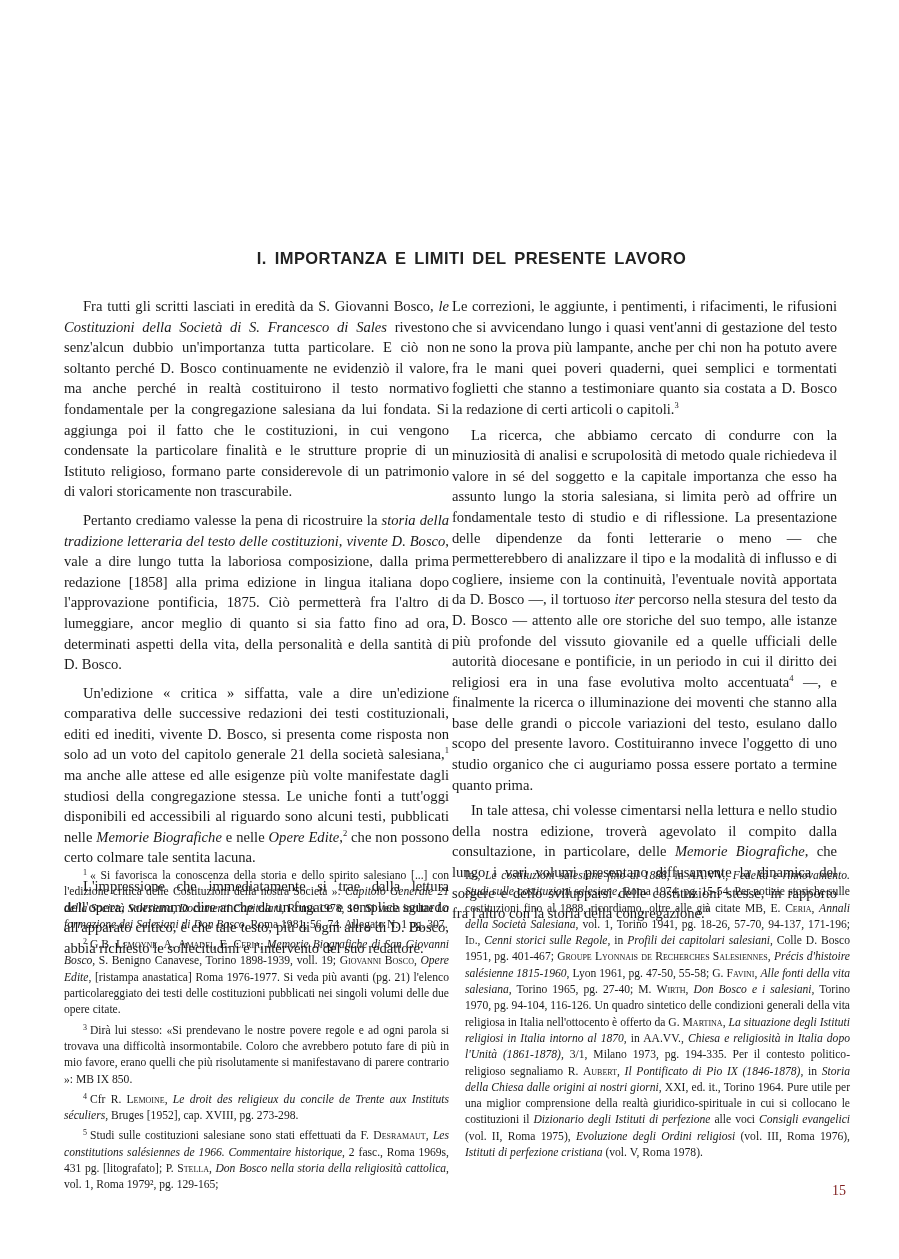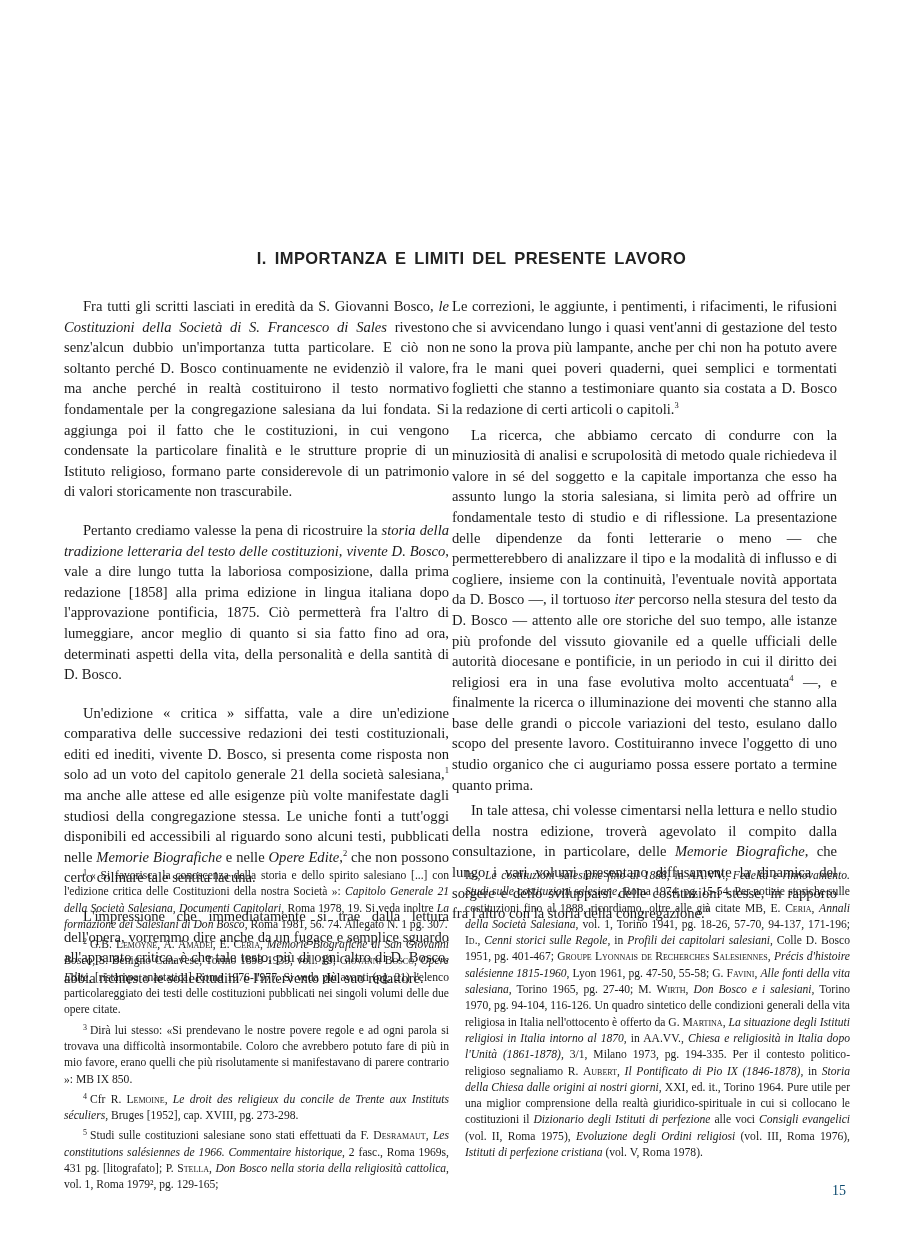--- a/index.html
+++ b/index.html
@@ -19,39 +19,39 @@
   .col {
     position: absolute; top: 296px; width: 385px;
     font-family: "Liberation Serif", "DejaVu Serif", serif;
     font-size: 14.6px; line-height: 20.6px; text-align: justify;
     hyphens: auto;
   }
   .col-left { left: 64px; }
   .col-right { left: 452px; }
   .col p { margin: 0; text-indent: 19px; }
   .col p.noindent { text-indent: 0; }
-  .col p + p { margin-top: 18px; }
+  .col p + p { margin-top: 8px; }
   .col .pb { margin-top: 5px; }
   i { font-style: italic; }
   sup { font-size: 8.5px; line-height: 0; vertical-align: 6px; }
   .fn-col {
     position: absolute; top: 868px; width: 385px;
     font-family: "Liberation Serif", "DejaVu Serif", serif;
     font-size: 11.6px; line-height: 16.3px; text-align: justify;
   }
   .fn-left { left: 64px; }
   .fn-right { left: 465px; }
   .fn { margin: 0 0 4px 0; text-indent: 19px; }
   .fn.cont { text-indent: 0; }
   .sc { font-variant: small-caps; }
   .fn-num { font-size: 8px; vertical-align: 4px; line-height: 0; margin-right: 3px; }
   .page-number {
     position: absolute; left: 832px; top: 1183px;
     font-family: "Liberation Serif", "DejaVu Serif", serif;
-    font-size: 14px; color: #0c4a6e;
+    font-size: 14px; color: #7f1d1d;
   }
 </style>
 </head>
 <body>
 
 <h1 class="page-title">I. IMPORTANZA E LIMITI DEL PRESENTE LAVORO</h1>
 
 <div class="col col-left">
     <p><span>Fra tutti gli scritti lasciati in eredità da S. Giovanni Bosco, </span><i>le Costituzioni della Società di S. Francesco di Sales</i><span> rivestono senz'alcun dubbio un'importanza tutta particolare. E ciò non soltanto perché D. Bosco continuamente ne evidenziò il valore, ma anche perché in realtà costituirono il testo normativo fondamentale per la congregazione salesiana da lui fondata. Si aggiunga poi il fatto che le costituzioni, in cui vengono condensate la particolare finalità e le strutture proprie di un Istituto religioso, formano parte considerevole di un patrimonio di valori storicamente non trascurabile.</span></p>
     <p><span>Pertanto crediamo valesse la pena di ricostruire la </span><i>storia della tradizione letteraria del testo delle costituzioni</i><span>, </span><i>vivente D. Bosco</i><span>, vale a dire lungo tutta la laboriosa composizione, dalla prima redazione [1858] alla prima edizione in lingua italiana dopo l'approvazione pontificia, 1875. Ciò permetterà fra l'altro di lumeggiare, ancor meglio di quanto si sia fatto fino ad ora, determinati aspetti della vita, della personalità e della santità di D. Bosco.</span></p>

